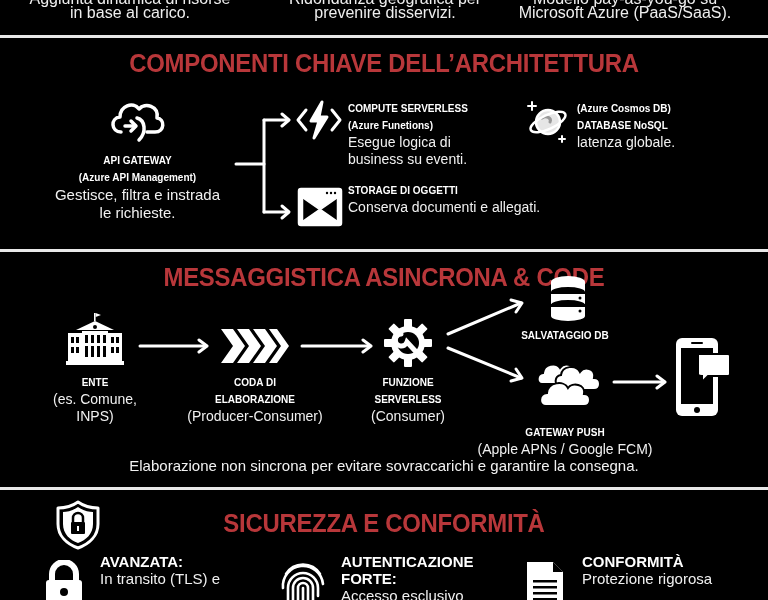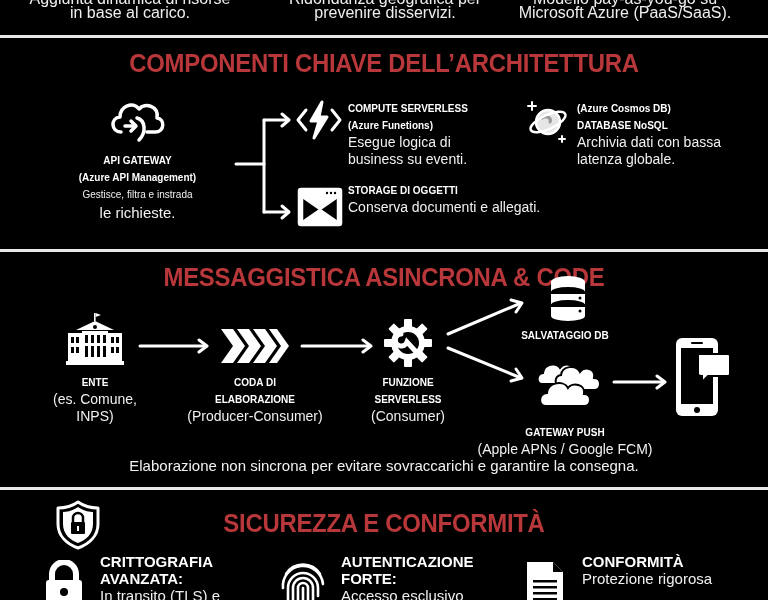--- a/index.html
+++ b/index.html
@@ -36,21 +36,21 @@
   <svg width="60" height="52" viewBox="0 0 60 52" fill="none" stroke="#fff" stroke-width="3.5" stroke-linecap="round" stroke-linejoin="round">
     <path d="M14 36 C4 36 3 22 13 21 C13 10 26 5 32 13 C38 6 52 10 50 22 C58 23 58 36 48 36 L40 36"></path>
     <path d="M18 30 L28 30"></path>
       <path d="M24 25 L29 30 L24 35"></path>
     <path d="M30 22 C38 24 40 36 32 44"></path>
   </svg>
 </div>
 <div class="abs center" style="left:30px;top:152px;width:215px;">
   <div class="title-b">API GATEWAY</div>
   <div class="title-b">(Azure API Management)</div>
-  <div class="desc" style="font-size:10px;line-height:18px;">Gestisce, filtra e instrada</div>
+  <div class="desc" style="font-size:15px;line-height:18px;">Gestisce, filtra e instrada</div>
   <div class="desc" style="font-size:15px;line-height:18px;">le richieste.</div>
 </div>
 
 <div class="abs" style="left:232px;top:112px;">
   <svg width="62" height="110" viewBox="0 0 62 110" fill="none" stroke="#fff" stroke-width="3" stroke-linecap="round" stroke-linejoin="round">
     <path d="M4 52 L32 52"></path>
       <path d="M32 8 L32 100"></path>
     <path d="M32 8 L56 8"></path>
       <path d="M50 2 L57 8 L50 14"></path>
     <path d="M32 100 L56 100"></path>
@@ -94,21 +94,20 @@
     <circle cx="22" cy="24" r="12" fill="#e6e6e6" stroke="#fff"></circle>
     <path d="M16 20 C20 17 26 20 24 24" stroke="#999" stroke-width="3"></path>
     <ellipse cx="22" cy="24" rx="19" ry="7" transform="rotate(-25 22 24)"></ellipse>
     <path d="M6 4 L6 12 M2 8 L10 8" stroke-width="2"></path>
     <path d="M36 38 L36 44 M33 41 L39 41" stroke-width="2"></path>
   </svg>
 </div>
 <div class="abs" style="left:577px;top:100px;width:190px;">
   <div class="title-b">(Azure Cosmos DB)</div>
   <div class="title-b">DATABASE NoSQL</div>
-  <div class="desc">Archivia dati con bassa</div>
   <div class="desc">latenza globale.</div>
 </div>
 
 <div class="divider" style="top:249px;"></div>
 
 <div class="sec-title" style="top:262px;">MESSAGGISTICA ASINCRONA &amp; CODE</div>
 
 <div class="abs" style="left:66px;top:313px;">
   <svg width="58" height="54" viewBox="0 0 58 54" fill="#fff">
     <rect x="28" y="0" width="1.6" height="8"></rect>
@@ -261,21 +260,20 @@
 <div class="sec-title" style="top:508px;">SICUREZZA E CONFORMITÀ</div>
 
 <div class="abs" style="left:44px;top:560px;">
   <svg width="40" height="44" viewBox="0 0 40 44" fill="#fff">
     <path d="M8 20 L8 14 A12 12 0 0 1 32 14 L32 20" fill="none" stroke="#fff" stroke-width="6"></path>
     <rect x="2" y="20" width="36" height="24" rx="3"></rect>
     <circle cx="20" cy="32" r="4" fill="#000"></circle>
   </svg>
 </div>
 <div class="abs" style="left:100px;top:553px;width:170px;">
-  <div class="title-b" style="font-size:15px;">CRITTOGRAFIA</div>
   <div class="title-b" style="font-size:15px;">AVANZATA:</div>
   <div class="desc" style="font-size:15px;">In transito (TLS) e</div>
 </div>
 
 <div class="abs" style="left:280px;top:560px;">
   <svg width="46" height="44" viewBox="0 0 46 44" fill="none" stroke="#fff" stroke-width="2.6" stroke-linecap="round">
     <path d="M6 14 A20 20 0 0 1 40 14"></path>
     <path d="M3 28 A20 20 0 0 1 43 24"></path>
     <path d="M8 40 L8 28 A15 15 0 0 1 38 28 L38 36"></path>
     <path d="M13 44 L13 28 A10 10 0 0 1 33 28 L33 44"></path>

